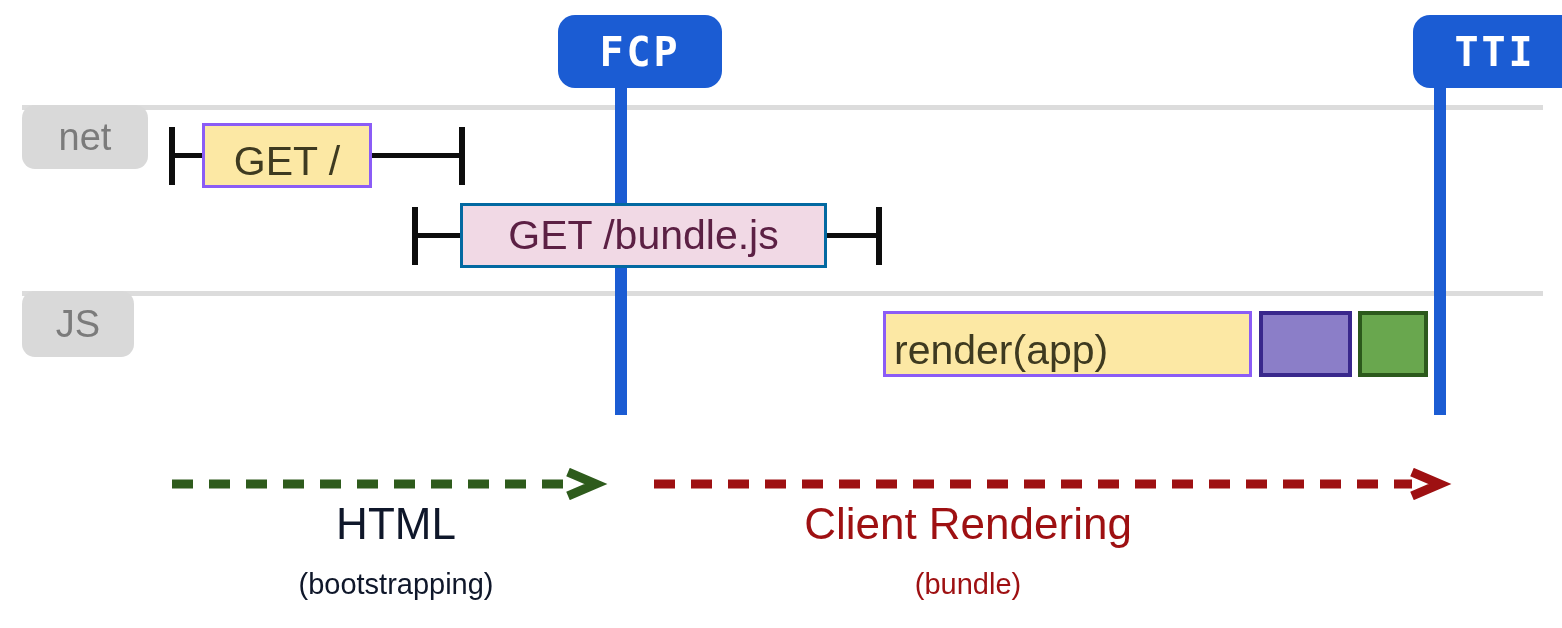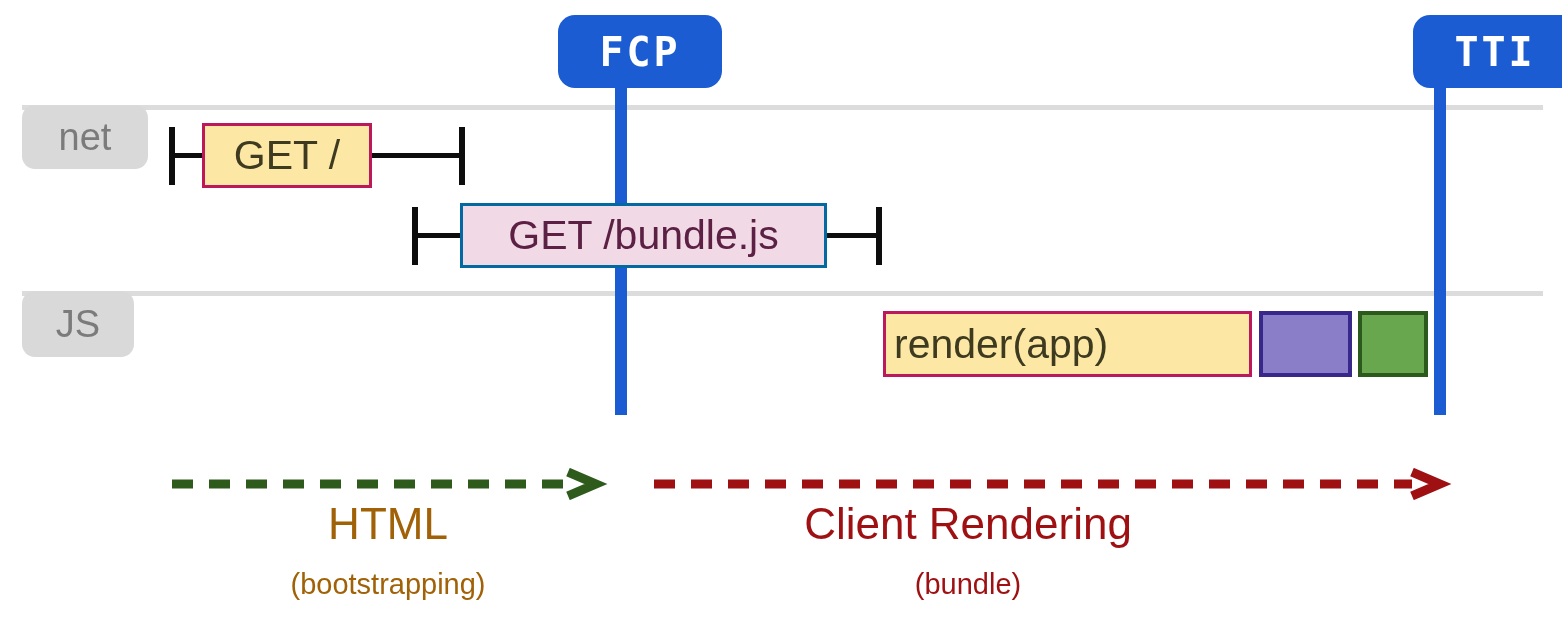--- a/index.html
+++ b/index.html
@@ -90,21 +90,21 @@
   
   .task {
     position: absolute;
     box-sizing: border-box;
     display: flex;
     align-items: center;
     justify-content: center;
     font-size: 41px;
     z-index: 4;
   }
-  .task.yellow { background: #fce8a4; border: 3px solid #be185d; color: #3e3a20; }
+  .task.yellow { background: #fce8a4; border: 3px solid #8b5cf6; color: #3e3a20; align-items: flex-end; }
   .task.pink   { background: #f1d9e5; border: 3px solid #0369a1; color: #5c2044; }
   .task.purple { background: #8b7ec8; border: 4px solid #39288c; }
   .task.green  { background: #69a74e; border: 4px solid #2c591c; }
 
   .task.get-root    { left: 202px; top: 123px; width: 170px; height: 65px; }
   .task.get-bundle  { left: 460px; top: 203px; width: 367px; height: 65px; }
   .task.render-app  { left: 883px; top: 311px; width: 369px; height: 66px;
                       justify-content: flex-start; padding-left: 8px; }
   .task.purple-task { left: 1259px; top: 311px; width: 93px; height: 66px; }
   .task.green-task  { left: 1358px; top: 311px; width: 70px; height: 66px; }
@@ -115,21 +115,21 @@
   .phase-arrow.client { left: 650px; top: 468px; }
 
   
   .phase-label {
     position: absolute;
     top: 500px;
     width: 400px;
     text-align: center;
     z-index: 3;
   }
-  .phase-label.html   { left: 188px; color: #a16207; text-align: center; }
+  .phase-label.html   { left: 196px; color: #0f172a; text-align: center; }
   .phase-label.client { left: 768px; color: #9e1012; }
   .phase-title { font-size: 44px; line-height: 48px; }
   .phase-sub   { font-size: 29px; line-height: 40px; margin-top: 16px; }
 </style>
 </head>
 <body>
 
 <div class="canvas">
 
   <div class="lane-line net"></div>

